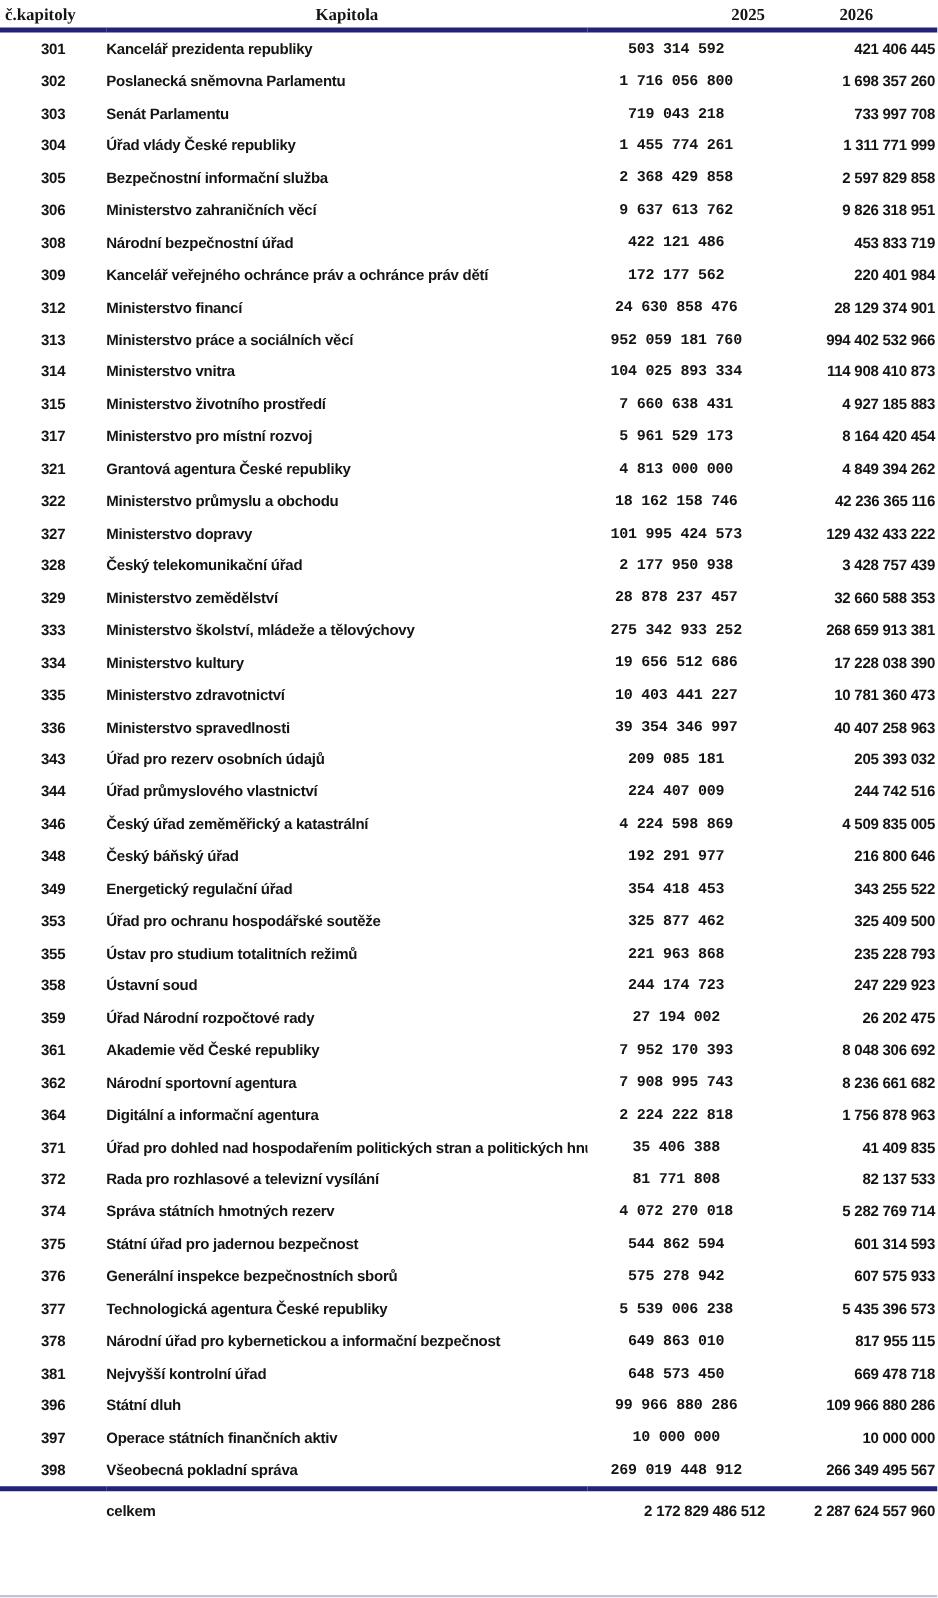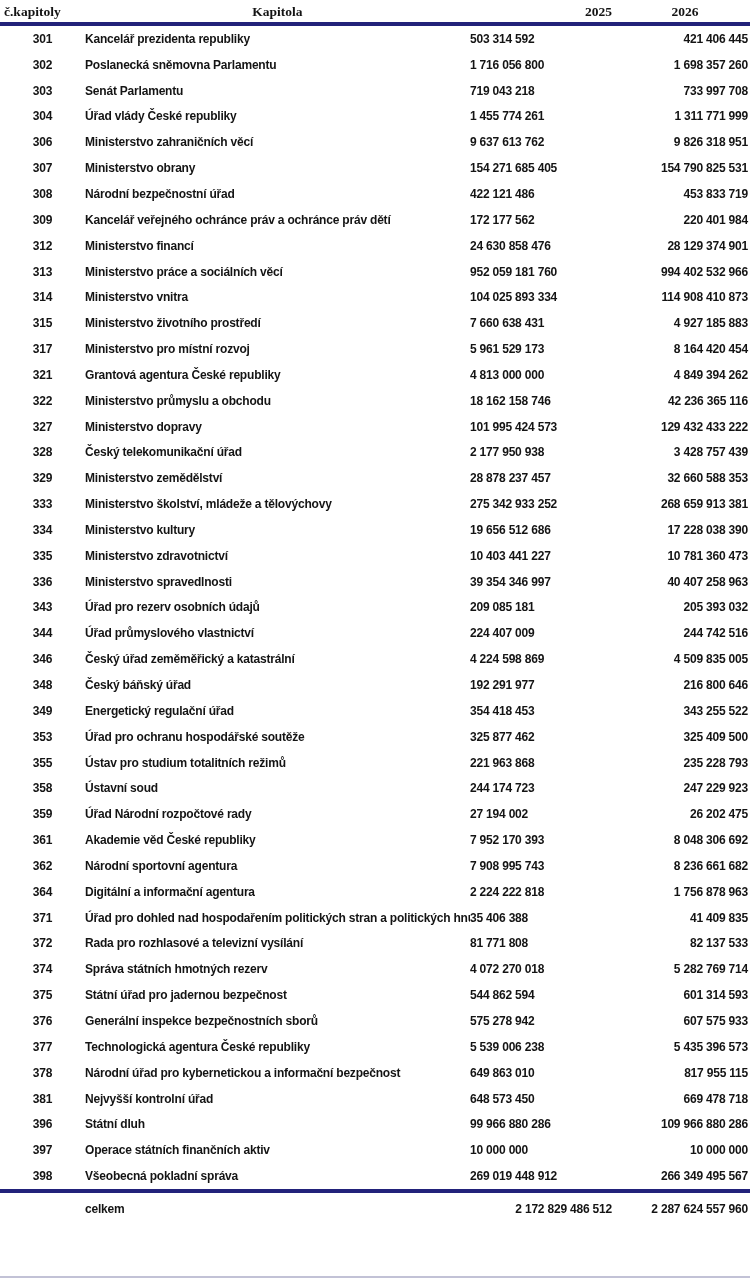--- a/index.html
+++ b/index.html
@@ -45,21 +45,21 @@
     font-size: 12px;
     letter-spacing: -0.2px;
     height: 25.85px;
     padding: 0;
     vertical-align: middle;
     white-space: nowrap;
     overflow: hidden;
   }
   tbody td.c0 { text-align: center; }
   tbody td.c1 { text-align: left; }
-  tbody td.c2 { text-align: left; }
+  tbody td.c2 { text-align: center; font-family: Liberation Mono, monospace; }
   tbody td.c3 { text-align: right; padding-right: 2px; }
 
   tfoot td {
     font-weight: 700;
     font-size: 12px;
     letter-spacing: -0.2px;
     height: 32px;
     padding: 0;
     vertical-align: middle;
     border-top: 4px solid #22227a;
@@ -115,30 +115,30 @@
         <td class="c2">719 043 218</td>
         <td class="c3">733 997 708</td>
       </tr>
       <tr>
         <td class="c0">304</td>
         <td class="c1">Úřad vlády České republiky</td>
         <td class="c2">1 455 774 261</td>
         <td class="c3">1 311 771 999</td>
       </tr>
       <tr>
+        <td class="c0">305</td>
+        <td class="c1">Bezpečnostní informační služba</td>
+        <td class="c2">2 368 429 858</td>
+        <td class="c3">2 597 829 858</td>
+      </tr>
+      <tr>
         <td class="c0">306</td>
         <td class="c1">Ministerstvo zahraničních věcí</td>
         <td class="c2">9 637 613 762</td>
         <td class="c3">9 826 318 951</td>
-      </tr>
-      <tr>
-        <td class="c0">307</td>
-        <td class="c1">Ministerstvo obrany</td>
-        <td class="c2">154 271 685 405</td>
-        <td class="c3">154 790 825 531</td>
       </tr>
       <tr>
         <td class="c0">308</td>
         <td class="c1">Národní bezpečnostní úřad</td>
         <td class="c2">422 121 486</td>
         <td class="c3">453 833 719</td>
       </tr>
       <tr>
         <td class="c0">309</td>
         <td class="c1">Kancelář veřejného ochránce práv a ochránce práv dětí</td>

